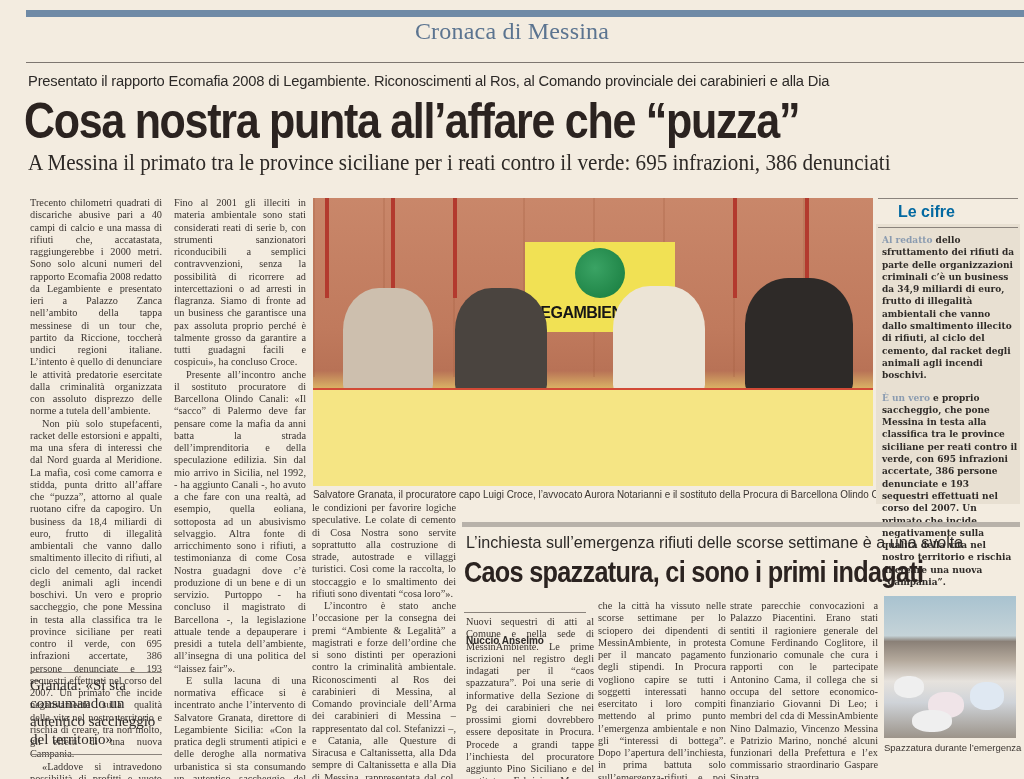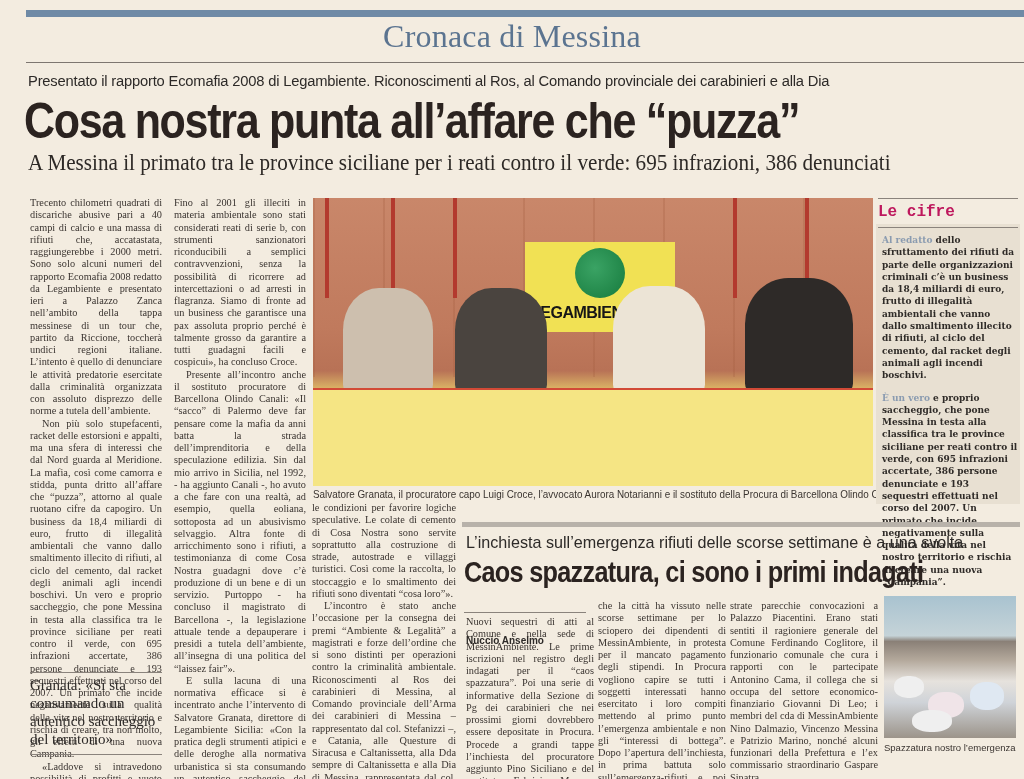--- a/index.html
+++ b/index.html
@@ -5,21 +5,21 @@
   html, body { margin:0; padding:0; }
   body {
     width:1024px; height:779px; overflow:hidden;
     background:#f3ece0;
     font-family:"DejaVu Serif", serif;
     color:#2a2522;
     position:relative;
   }
   .topbar { position:absolute; left:26px; top:10px; width:998px; height:7px; background:#6f8aa6; }
   .section-title { position:absolute; left:0; top:18px; width:1024px; text-align:center;
-    font-family:"Liberation Serif", serif; font-size:32px; color:#5b7490; letter-spacing:0.2px; }
+    font-family:"Liberation Serif", serif; font-size:24px; color:#5b7490; letter-spacing:0.2px; }
   .section-rule { position:absolute; left:26px; top:62px; width:998px; height:1px; background:#7d7670; }
   .kicker { position:absolute; left:28px; top:72px; font-family:"Liberation Sans", sans-serif;
     font-size:15.5px; color:#2d2a28; letter-spacing:-0.2px; transform:scaleX(0.95); transform-origin:left; white-space:nowrap;}
   .headline { position:absolute; left:24px; top:92px; font-family:"Liberation Sans", sans-serif;
     font-weight:bold; font-size:50px; color:#2b2320; letter-spacing:-1.5px; white-space:nowrap;
     transform:scaleX(0.86); transform-origin:left; }
   .deck { position:absolute; left:28px; top:150px; font-family:"Liberation Serif", serif;
     font-size:23px; color:#2d2926; white-space:nowrap; transform:scaleX(0.92); transform-origin:left; }
 
   .col { position:absolute; font-family:"Liberation Serif", serif; font-size:10.3px; line-height:12.25px;
@@ -46,21 +46,21 @@
     font-size:16px; color:#161616; letter-spacing:-0.5px; }
   .person { position:absolute; border-radius:40% 40% 8% 8%; }
   .table { position:absolute; left:0; top:192px; width:100%; height:96px; background:#f5e584; }
   .tablecloth-edge { position:absolute; left:0; top:190px; width:100%; height:4px; background:#d24a36; }
 
   .caption1 { position:absolute; left:313px; top:488px; font-family:"Liberation Sans", sans-serif; font-size:10.5px;
     color:#3a3430; white-space:nowrap; transform:scaleX(0.94); transform-origin:left;}
 
   .sidebar { position:absolute; left:878px; top:198px; width:140px; }
   .sidebar .rule { height:1px; background:#8a837c; }
-  .sidebar-title { font-family:Liberation Mono, monospace; font-weight:bold; font-size:16px; color:#be185d; margin:4px 0 6px 0; }
+  .sidebar-title { font-family:Liberation Sans, sans-serif; font-weight:bold; font-size:16px; color:#0369a1; margin:4px 0 6px 20px; }
   .sidebar p { margin:6px 0 0 4px; font-family:"DejaVu Serif", serif; font-weight:bold; font-size:9px; line-height:12.3px; color:#2f2b28; }
   .sidebar .lead { color:#8a9bb0; font-weight:bold; }
   .sidebar-bg { position:absolute; left:876px; top:224px; width:144px; height:280px; background:#e8e0d2; }
 
   .sub-rule { position:absolute; left:462px; top:522px; width:558px; height:5px; background:#b8b2aa; }
   .sub-kicker { position:absolute; left:466px; top:533px; font-family:"Liberation Sans", sans-serif; font-size:17px;
     color:#2d2a28; white-space:nowrap; transform:scaleX(0.95); transform-origin:left; }
   .sub-headline { position:absolute; left:464px; top:556px; font-family:"Liberation Sans", sans-serif; font-weight:bold;
     font-size:29px; color:#2b2320; letter-spacing:-0.8px; white-space:nowrap; transform:scaleX(0.87); transform-origin:left; }
   .byline { position:absolute; left:466px; top:599px; font-family:"Liberation Sans", sans-serif; font-weight:bold;
@@ -126,21 +126,21 @@
 <div class="col col3">
   <p>le condizioni per favorire logiche speculative. Le colate di cemento di Cosa Nostra sono servite soprattutto alla costruzione di strade, autostrade e villaggi turistici. Così come la raccolta, lo stoccaggio e lo smaltimento dei rifiuti sono diventati “cosa loro”».</p>
   <p><span>L’incontro è stato anche l’occasione per la consegna dei premi “Ambiente &amp; Legalità” a magistrati e forze dell’ordine che si sono distinti per operazioni contro la criminalità ambientale. Riconoscimenti al Ros dei carabinieri di Messina, al Comando provinciale dell’Arma dei carabinieri di Messina – rappresentato dal col. Stefanizzi –, e Catania, alle Questure di Siracusa e Caltanissetta, alla Dda sempre di Caltanissetta e alla Dia di Messina, rappresentata dal col. Scillia.</span> </p>
 </div>
 
 <div class="sidebar-bg"></div>
 <div class="sidebar">
   <div class="rule"></div>
   <div class="sidebar-title">Le cifre</div>
   <div class="rule"></div>
-  <p><span class="lead">Al redatto</span><span> dello sfruttamento dei rifiuti da parte delle organizzazioni criminali c’è un business da 18,4 miliardi di euro, frutto di illegalità ambientali che vanno dallo smaltimento illecito di rifiuti, al ciclo del cemento, dal racket degli animali agli incendi boschivi.</span></p>
+  <p><span class="lead">Al redatto</span><span> dello sfruttamento dei rifiuti da parte delle organizzazioni criminali c’è un business da 34,9 miliardi di euro, frutto di illegalità ambientali che vanno dallo smaltimento illecito di rifiuti, al ciclo del cemento, dal racket degli animali agli incendi boschivi.</span></p>
   <p style="margin-top:10px"><span class="lead">È un vero</span><span> e proprio saccheggio, che pone Messina in testa alla classifica tra le province siciliane per reati contro il verde, con 695 infrazioni accertate, 386 persone denunciate e 193 sequestri effettuati nel corso del 2007. Un primato che incide negativamente sulla qualità della vita nel nostro territorio e rischia di creare una nuova “Campania”.</span></p>
 </div>
 
 <div class="sub-rule"></div>
 <div class="sub-kicker">L’inchiesta sull’emergenza rifiuti delle scorse settimane è a una svolta</div>
 <div class="sub-headline">Caos spazzatura, ci sono i primi indagati</div>
 <div class="byline">Nuccio Anselmo</div>
 <div class="byline-rule"></div>
 
 <div class="col col4">
@@ -152,13 +152,13 @@
 <div class="col col6">
   <p>strate parecchie convocazioni a Palazzo Piacentini. Erano stati sentiti il ragioniere generale del Comune Ferdinando Coglitore, il funzionario comunale che cura i rapporti con le partecipate Antonino Cama, il collega che si occupa del settore economico-finanziario Giovanni Di Leo; i membri del cda di MessinAmbiente Nino Dalmazio, Vincenzo Messina e Patrizio Marino, nonché alcuni funzionari della Prefettura e l’ex commissario straordinario Gaspare Sinatra.</p>
 </div>
 
 <div class="photo2">
   <div class="bag" style="left:10px;top:80px;width:30px;height:22px"></div>
   <div class="bag" style="left:44px;top:96px;width:36px;height:26px;background:#f0e4e8"></div>
   <div class="bag" style="left:86px;top:86px;width:34px;height:28px;background:#dfe8f2"></div>
   <div class="bag" style="left:28px;top:114px;width:40px;height:22px"></div>
 </div>
-<div class="caption2">Spazzatura nostro l’emergenza</div>
+<div class="caption2">Spazzatura durante l’emergenza</div>
 
 </body></html>

